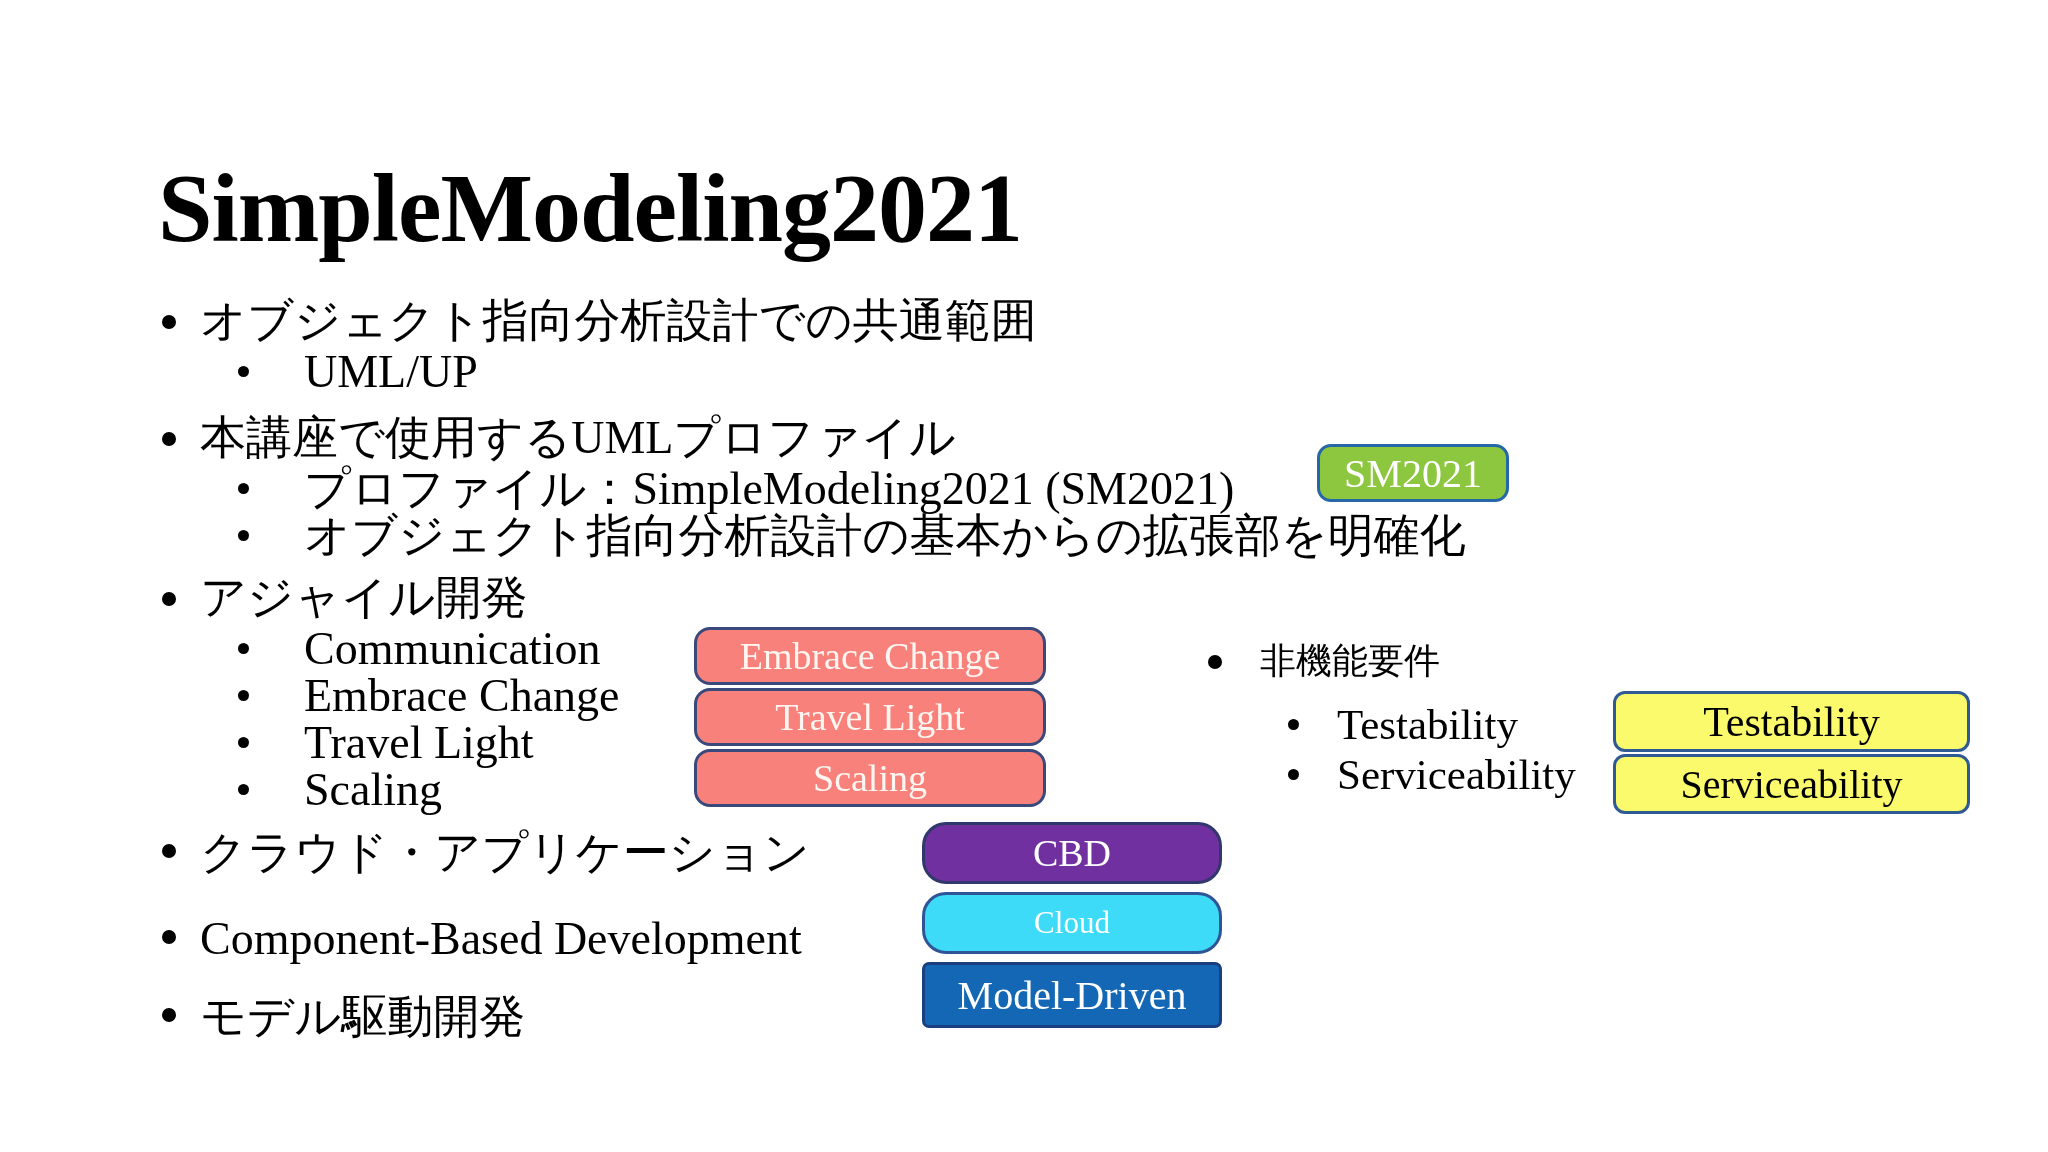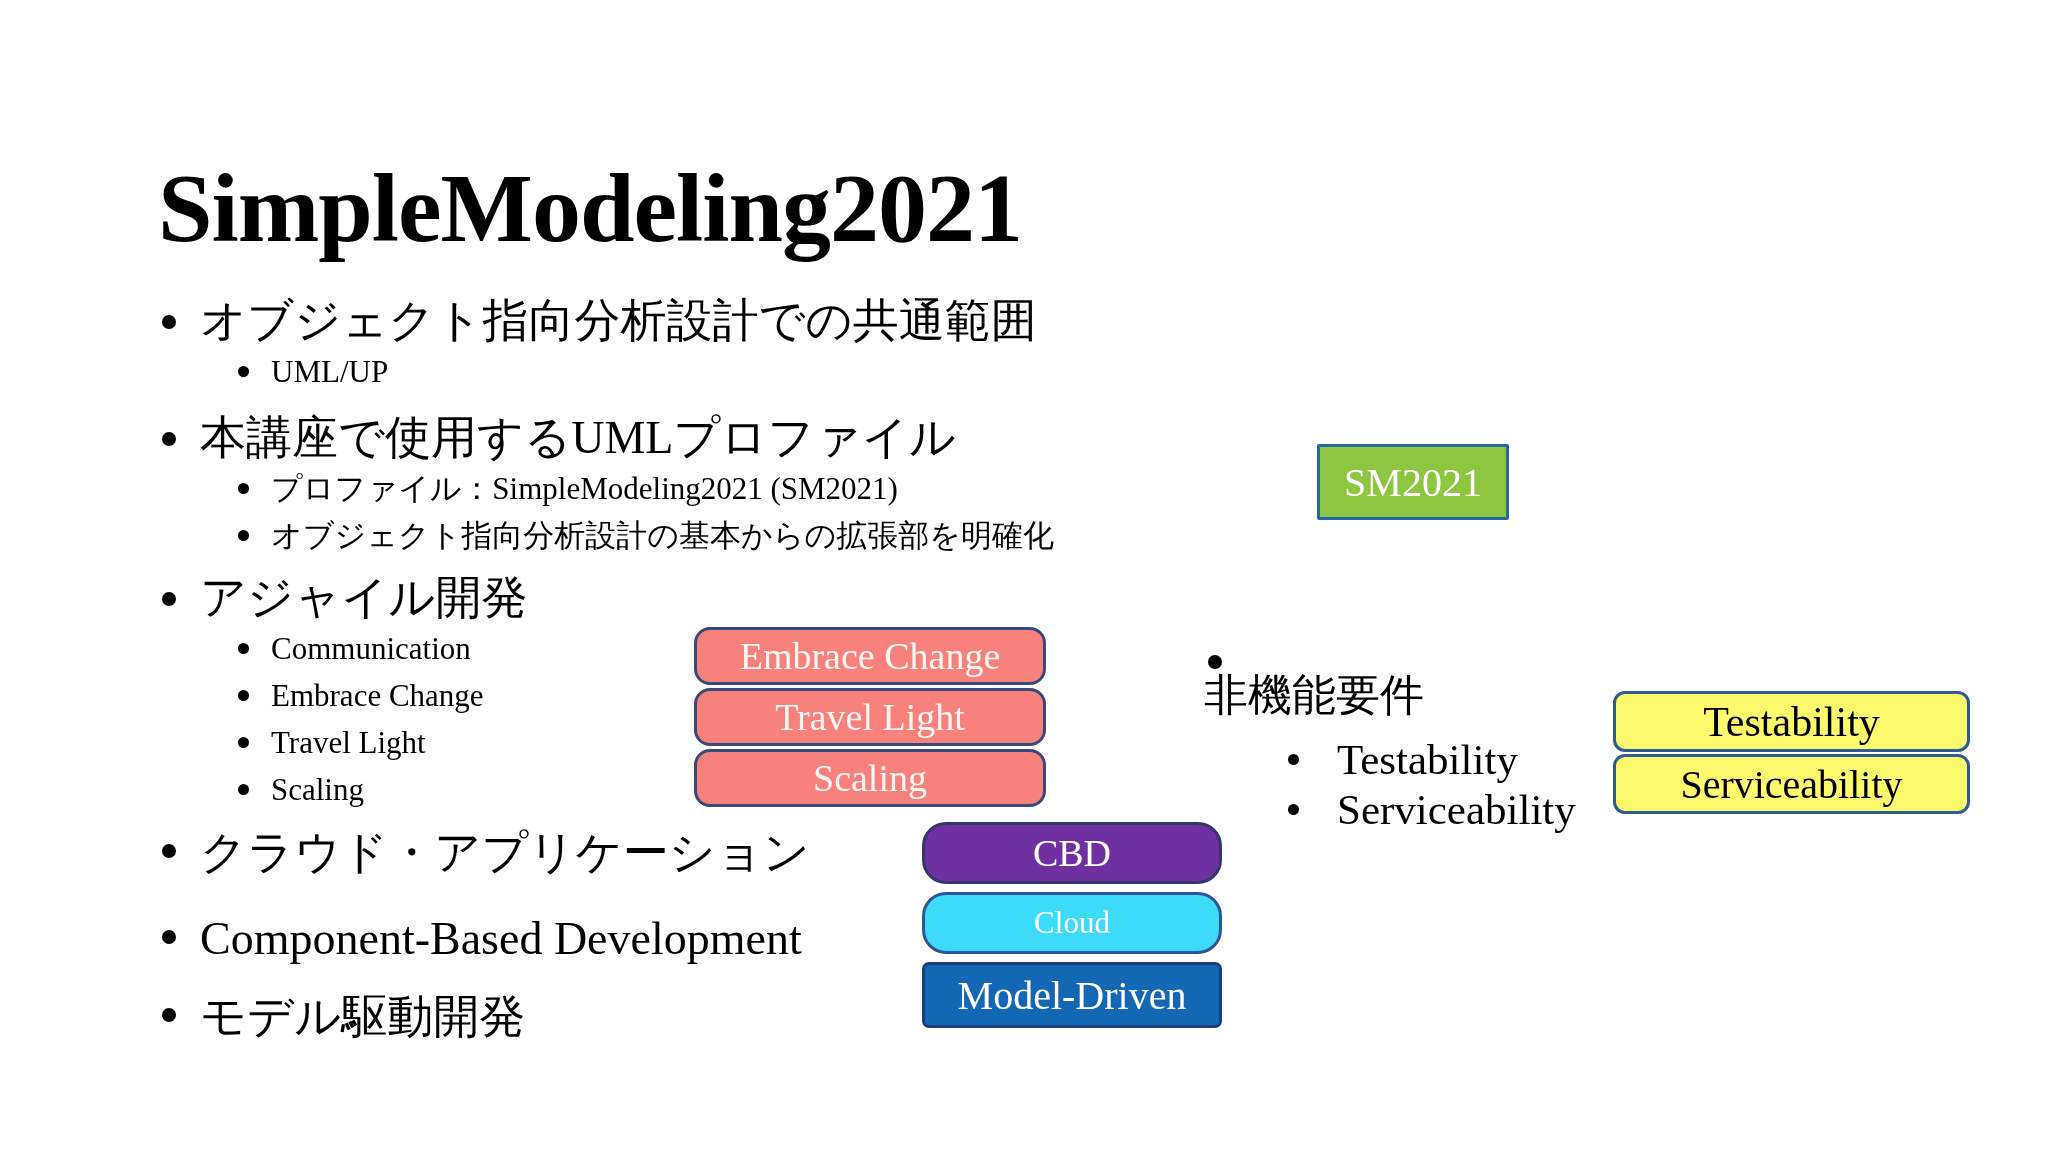--- a/index.html
+++ b/index.html
@@ -7,37 +7,37 @@
     width:2048px;height:1152px;background:#ffffff;position:relative;overflow:hidden;
     font-family:"Liberation Serif","DejaVu Serif",serif;color:#000;
   }
   .slide{position:absolute;inset:0;}
   .title{position:absolute;left:158px;top:84px;font-size:98px;line-height:1.2;letter-spacing:-1px;white-space:nowrap;}
 
   
   .list{position:absolute;left:160px;top:294px;width:1180px;}
   .row{display:flex;align-items:flex-start;white-space:nowrap;}
   .l1{font-size:46px;line-height:54px;}
-  .l2{font-size:31px;line-height:47px;margin-left:78px;}
+  .l2{font-size:46px;line-height:47px;margin-left:78px;gap:33px;}
   .d1{flex:none;width:14px;height:14px;border-radius:50%;background:#000;margin:21px 24px 0 2px;}
   .d2{flex:none;width:11px;height:11px;border-radius:50%;background:#000;margin:18px 22px 0 0;}
   .mt16{margin-top:16px}.mt12{margin-top:12px}.mt26{margin-top:26px}.mt10{margin-top:10px}.mt6{margin-top:18px}
   .lg{line-height:60px;}
 
   
   .rlist{position:absolute;left:1204px;top:634px;}
-  .rh{font-size:44px;line-height:54px;flex-direction:column;}
+  .rh{font-size:36px;line-height:54px;}
   .ri{font-size:43px;line-height:50px;margin-left:84px;}
   .rd1{flex:none;width:14px;height:14px;border-radius:50%;background:#000;margin:21px 38px 0 4px;}
   .rd2{flex:none;width:11px;height:11px;border-radius:50%;background:#000;margin:19px 38px 0 0;}
 
   
   .badge{position:absolute;display:flex;align-items:center;justify-content:center;
          box-sizing:border-box;border:3px solid #2f5597;white-space:nowrap;}
-  #b-sm2021   {left:1317px;top:444px;width:192px;height:76px;border-radius:2px;font-size:40px;}
+  #b-sm2021   {left:1317px;top:444px;width:192px;height:58px;border-radius:14px;font-size:40px;}
   #b-embrace  {left:694px; top:627px;width:352px;height:58px;border-radius:16px;font-size:38px;}
   #b-travel   {left:694px; top:688px;width:352px;height:58px;border-radius:16px;font-size:38px;}
   #b-scaling  {left:694px; top:749px;width:352px;height:58px;border-radius:16px;font-size:38px;}
   #b-cbd      {left:922px; top:822px;width:300px;height:62px;border-radius:24px;font-size:38px;}
   #b-cloud    {left:922px; top:892px;width:300px;height:62px;border-radius:24px;font-size:31px;}
   #b-model    {left:922px; top:962px;width:300px;height:66px;border-radius:7px;font-size:40px;}
   #b-test     {left:1613px;top:691px;width:357px;height:61px;border-radius:12px;font-size:42px;}
   #b-service  {left:1613px;top:754px;width:357px;height:60px;border-radius:12px;font-size:40px;}
 </style>
 </head>

